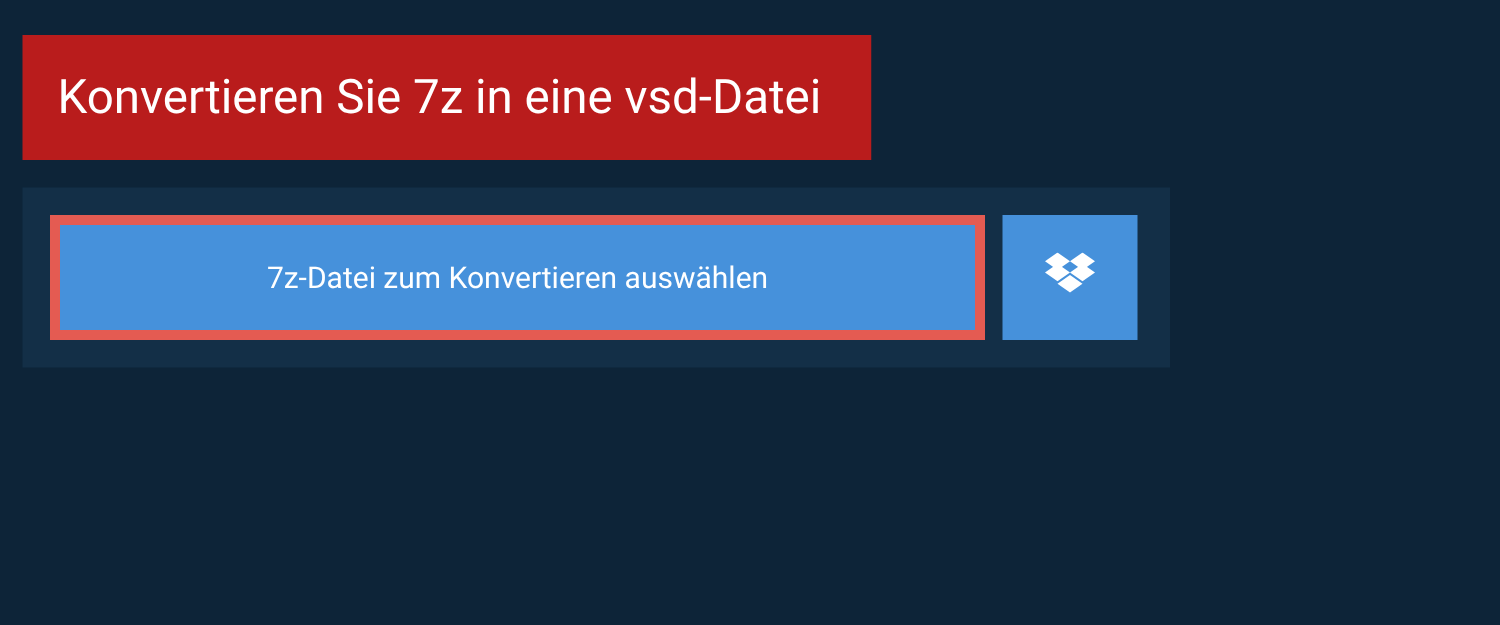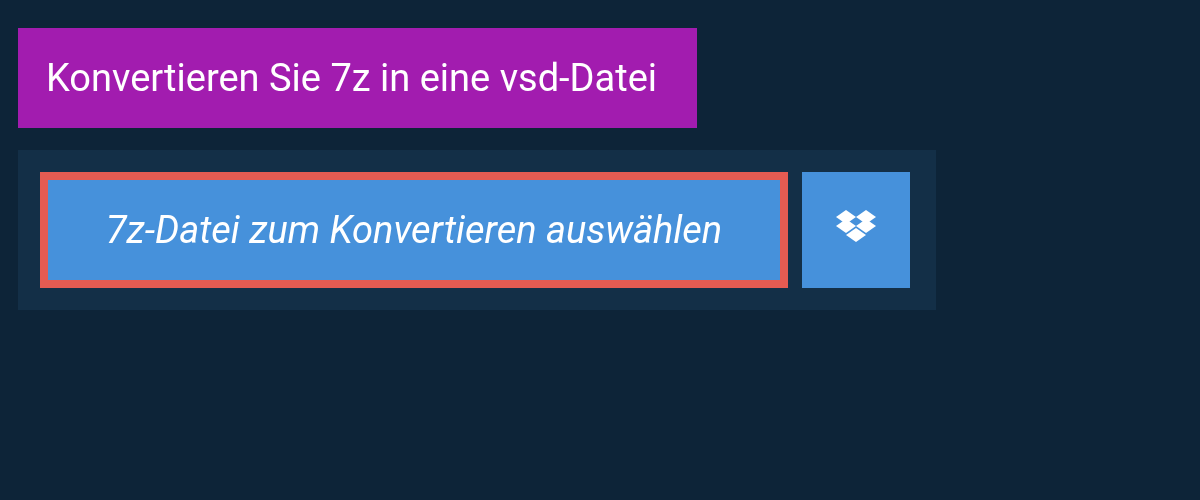--- a/index.html
+++ b/index.html
@@ -8,21 +8,21 @@
       box-sizing: border-box;
     }
     body {
       background-color: #0d2438;
       font-family: -apple-system, BlinkMacSystemFont, "Segoe UI", Roboto, Helvetica, Arial, sans-serif;
       width: 1200px;
       height: 500px;
       overflow: hidden;
     }
     .title-bar {
-      background-color: #a21caf;
+      background-color: #b91c1c;
       display: inline-block;
       padding: 28px 40px 28px 28px;
       margin-top: 28px;
       margin-left: 18px;
     }
     .title-text {
       color: #ffffff;
       font-size: 38px;
       font-weight: 400;
     }
@@ -33,27 +33,26 @@
       padding: 22px 26px 22px 22px;
       display: flex;
       align-items: stretch;
       gap: 14px;
       width: 918px;
     }
     .select-button {
       background-color: #4691db;
       border: 8px solid #e45b52;
       color: #ffffff;
-      font-size: 38px;
+      font-size: 24px;
       font-weight: 400;
       padding: 28px 16px;
       flex: 1;
       text-align: center;
       cursor: pointer;
-      font-style: italic;
     }
     .dropbox-button {
       background-color: #4691db;
       width: 108px;
       display: flex;
       align-items: center;
       justify-content: center;
       cursor: pointer;
     }
     .dropbox-icon {

